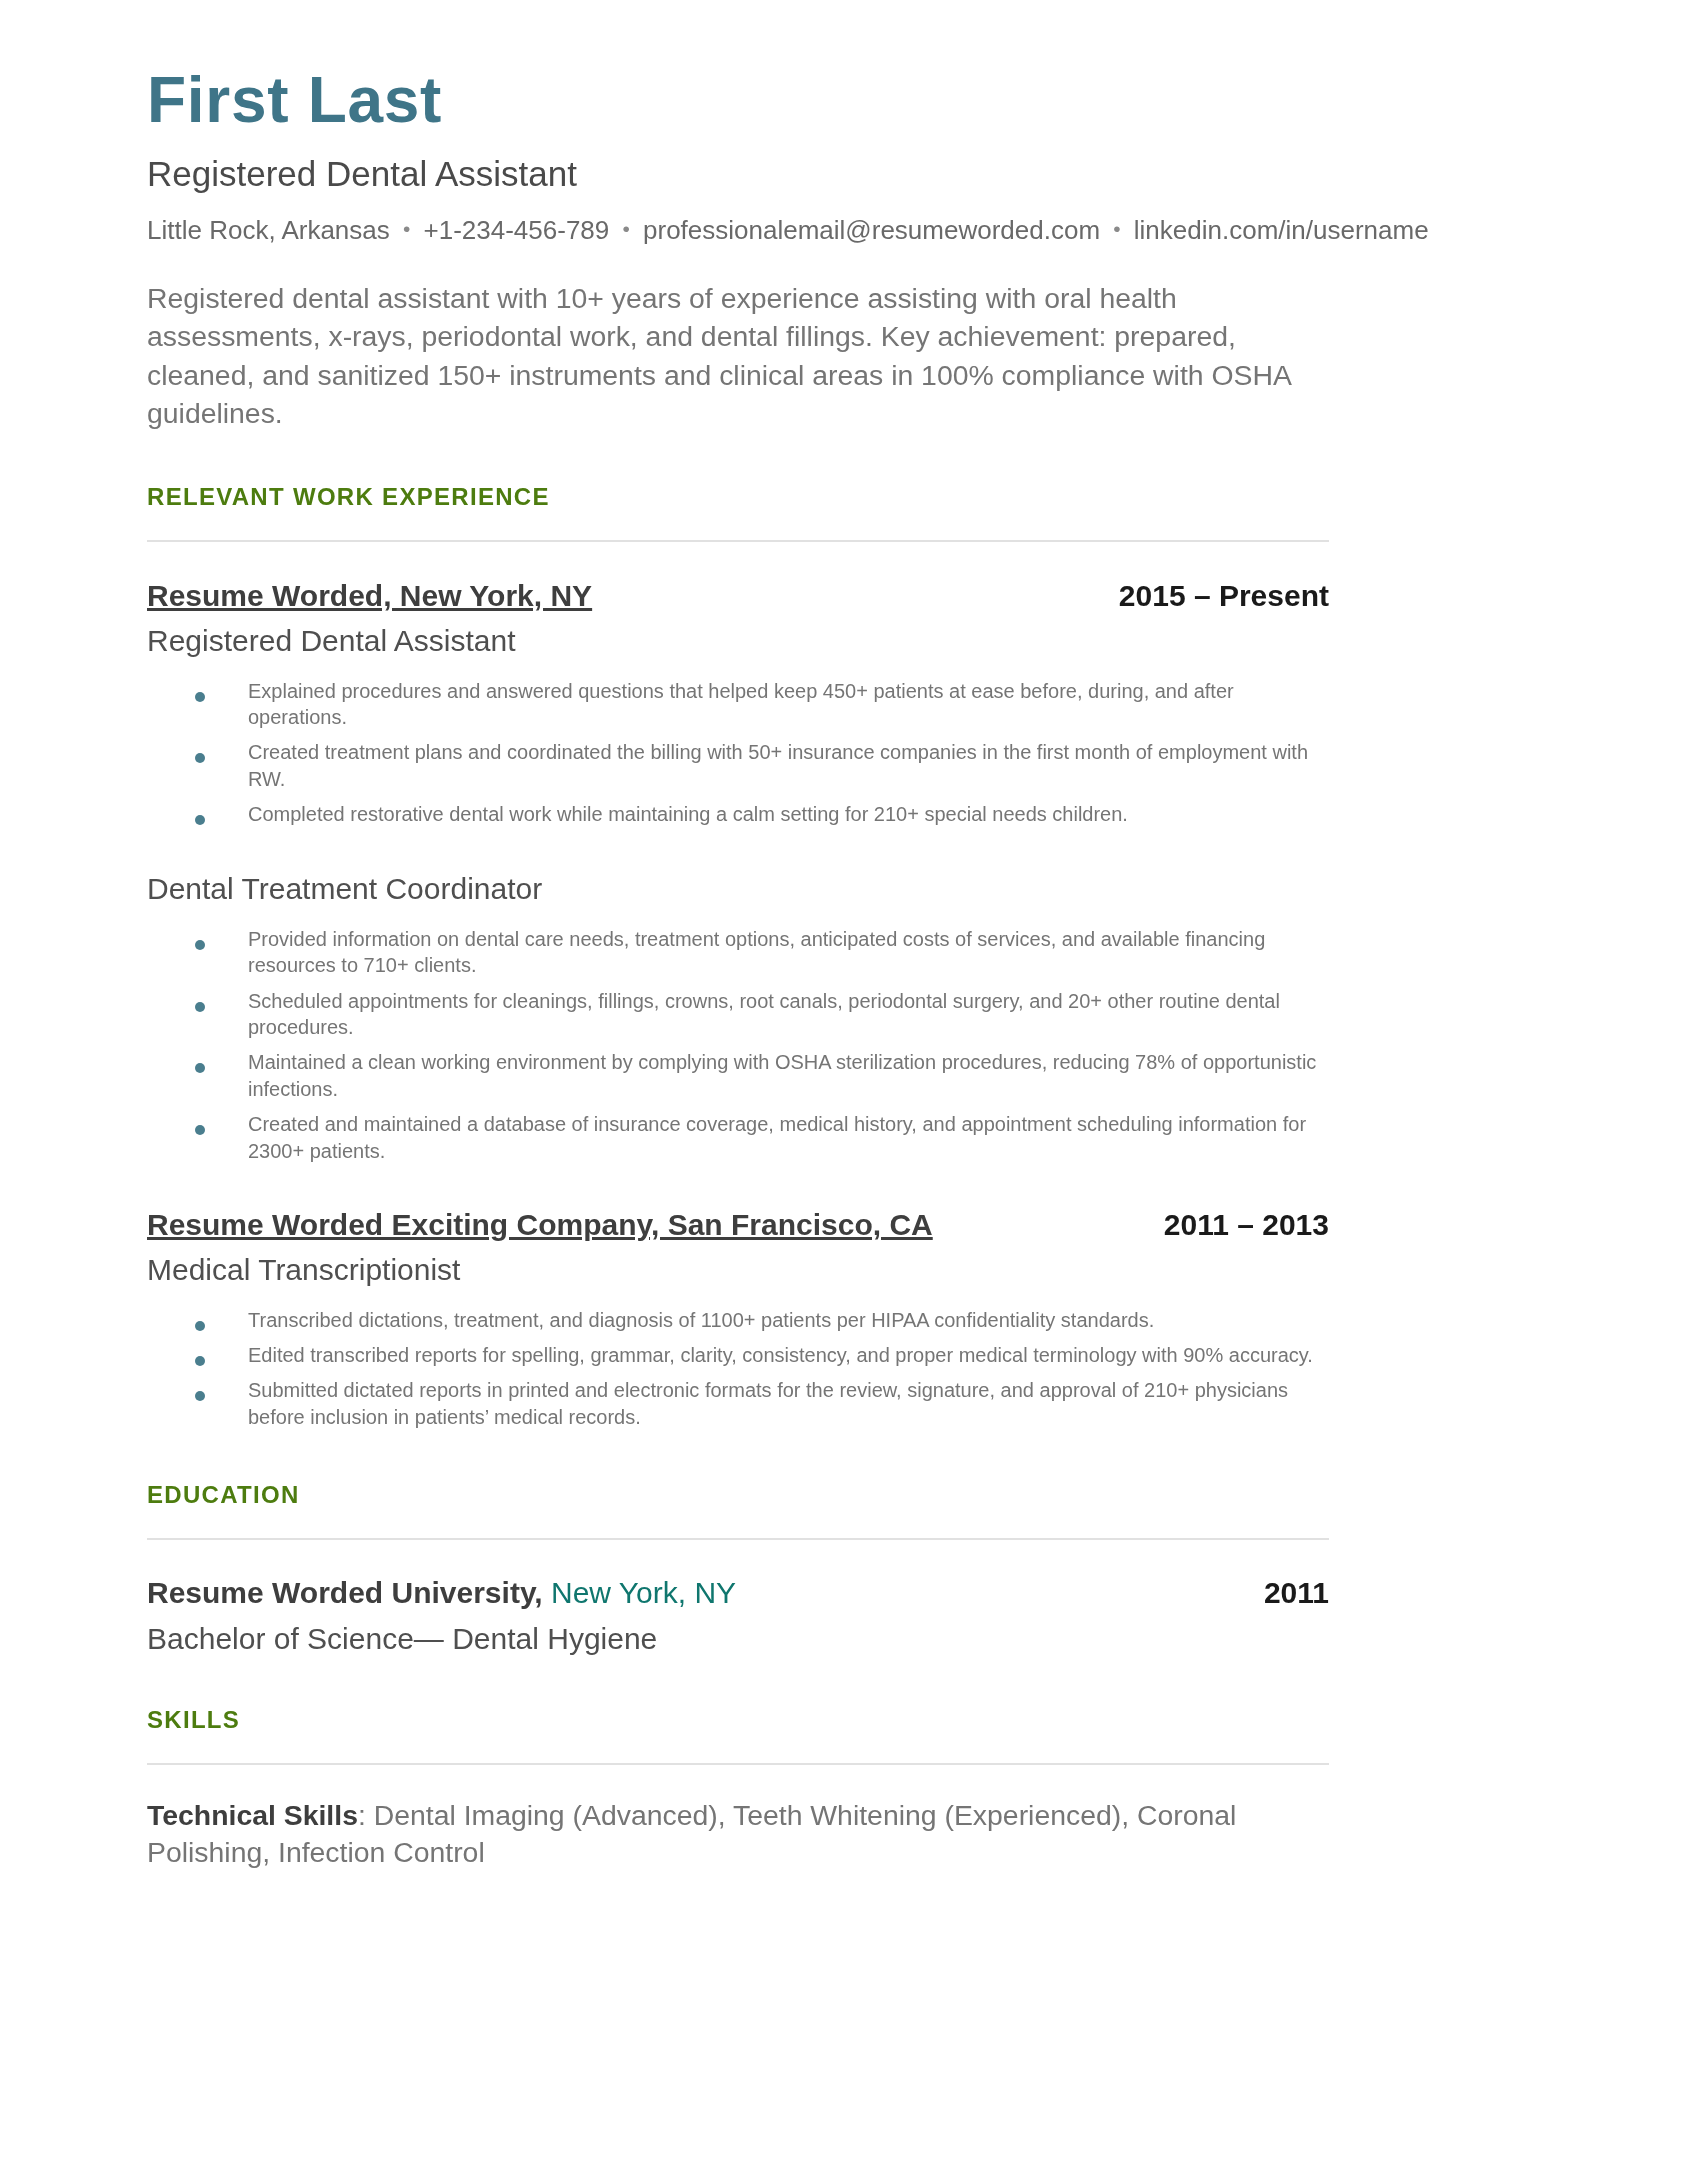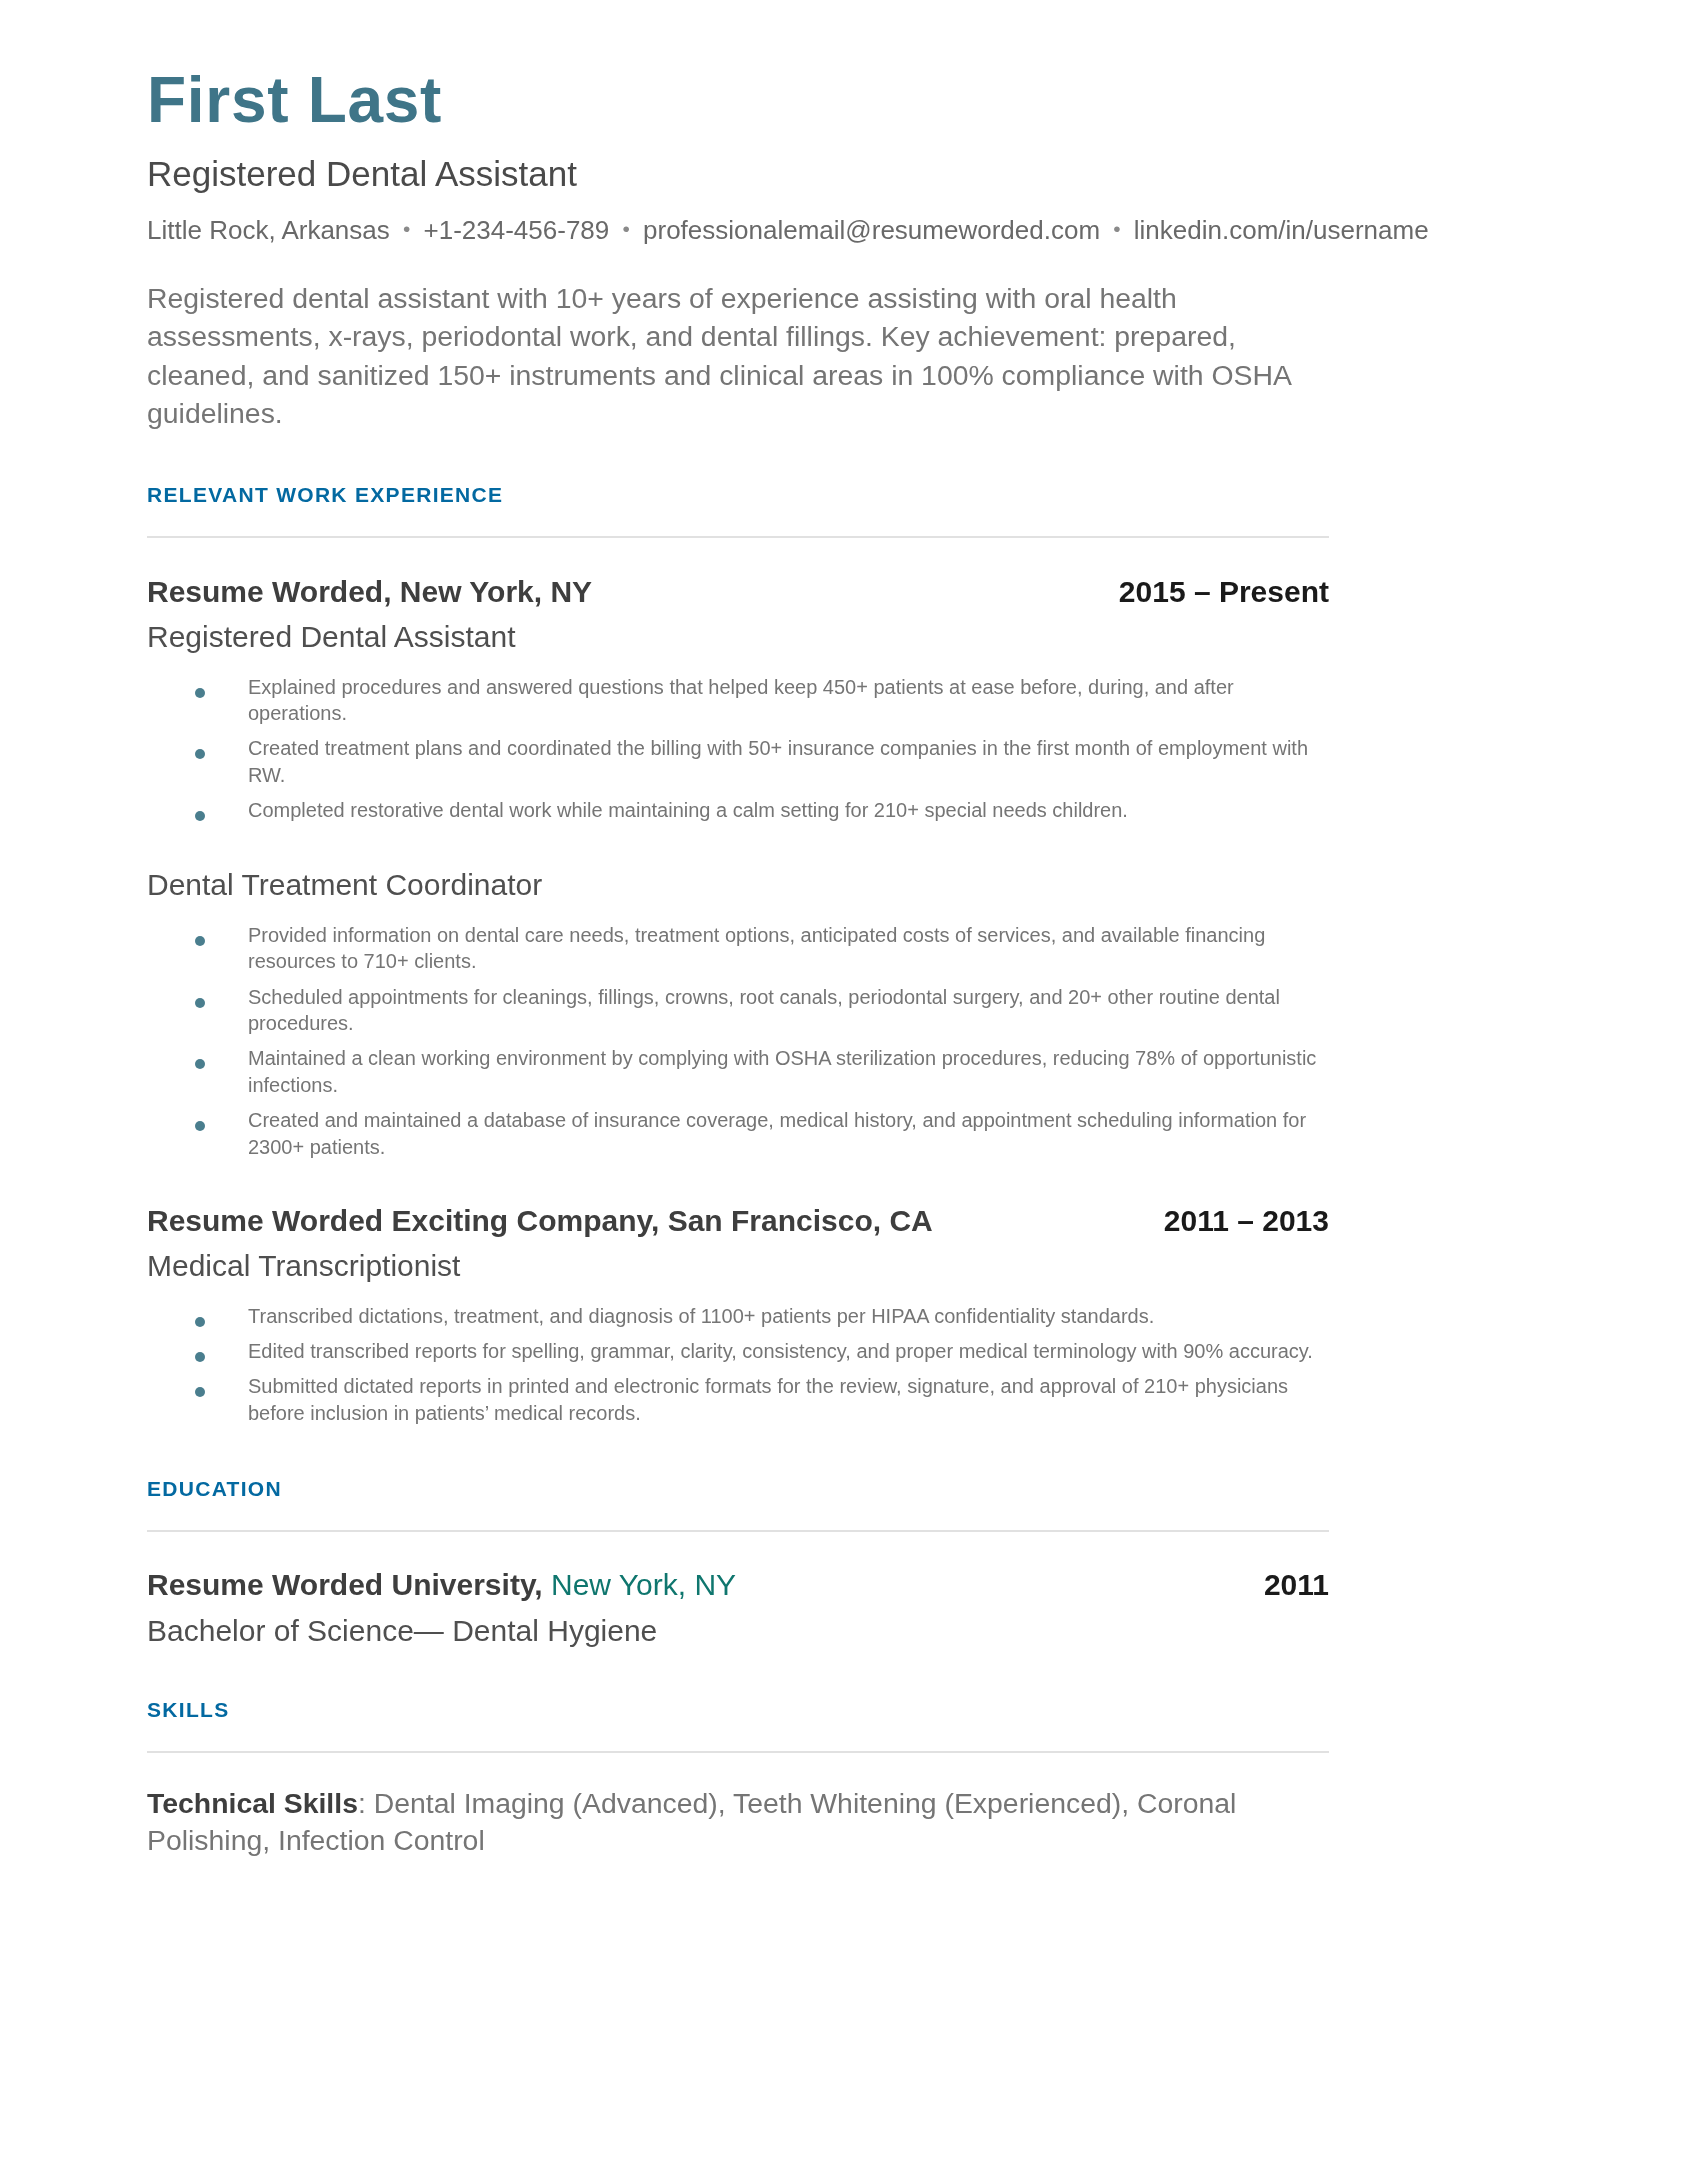--- a/index.html
+++ b/index.html
@@ -38,40 +38,40 @@
     color: #8a8a8a;
     vertical-align: 2.6px;
   }
   .summary {
     font-size: 28.4px;
     color: #757575;
     line-height: 1.36;
     margin: 33px 0 8px 0;
   }
   h2.section-heading {
-    font-size: 21px;
+    font-size: 24px;
     font-weight: 700;
-    color: #0369a1;
+    color: #4d7c0f;
     letter-spacing: 1.3px;
     margin: 50px 0 0 0;
   }
   hr.rule {
     border: none;
     border-top: 2px solid #E1E1E1;
     margin: 29px 0 0 0;
   }
   .job { margin-top: 37px; }
   .job + .job { margin-top: 44px; }
   .row-head {
     display: flex;
     justify-content: space-between;
     align-items: baseline;
     font-size: 30px;
   }
-  .company { font-weight: 700; color: #3E3E3E; }
+  .company { font-weight: 700; color: #3E3E3E; text-decoration: underline; }
   .dates { font-weight: 700; color: #1A1A1A; }
   .role {
     font-size: 30px;
     color: #4F4F4F;
     margin-top: 10.6px;
   }
   ul.bullets {
     list-style: none;
     margin: 20px 0 0 0;
     padding: 0;

